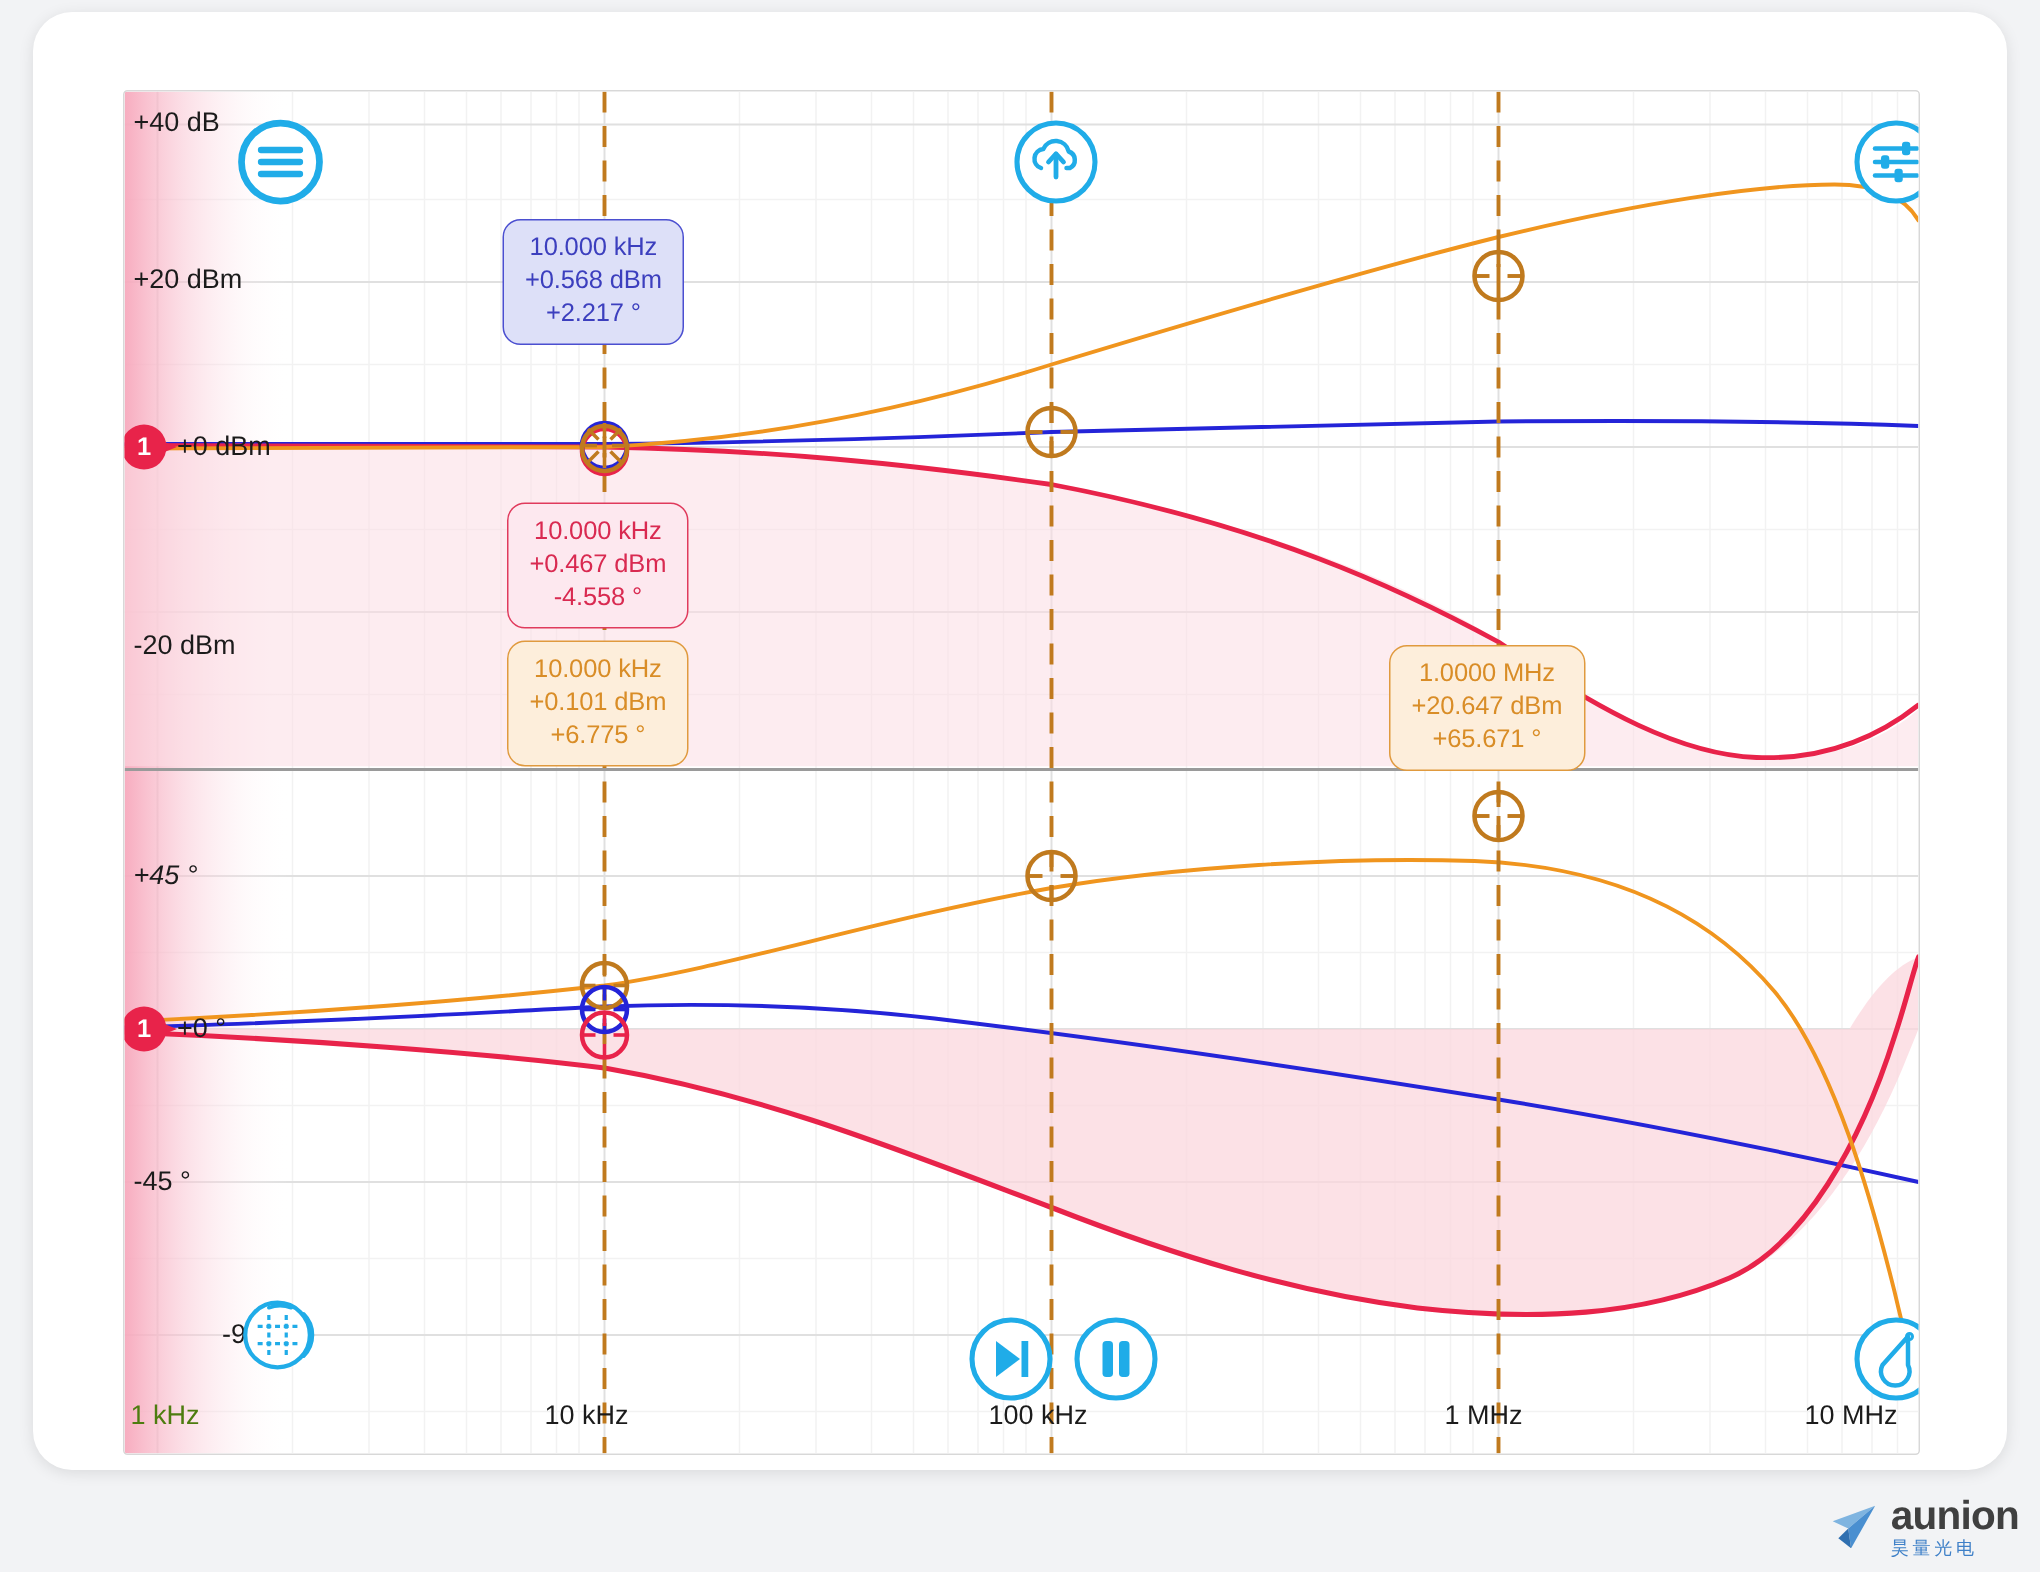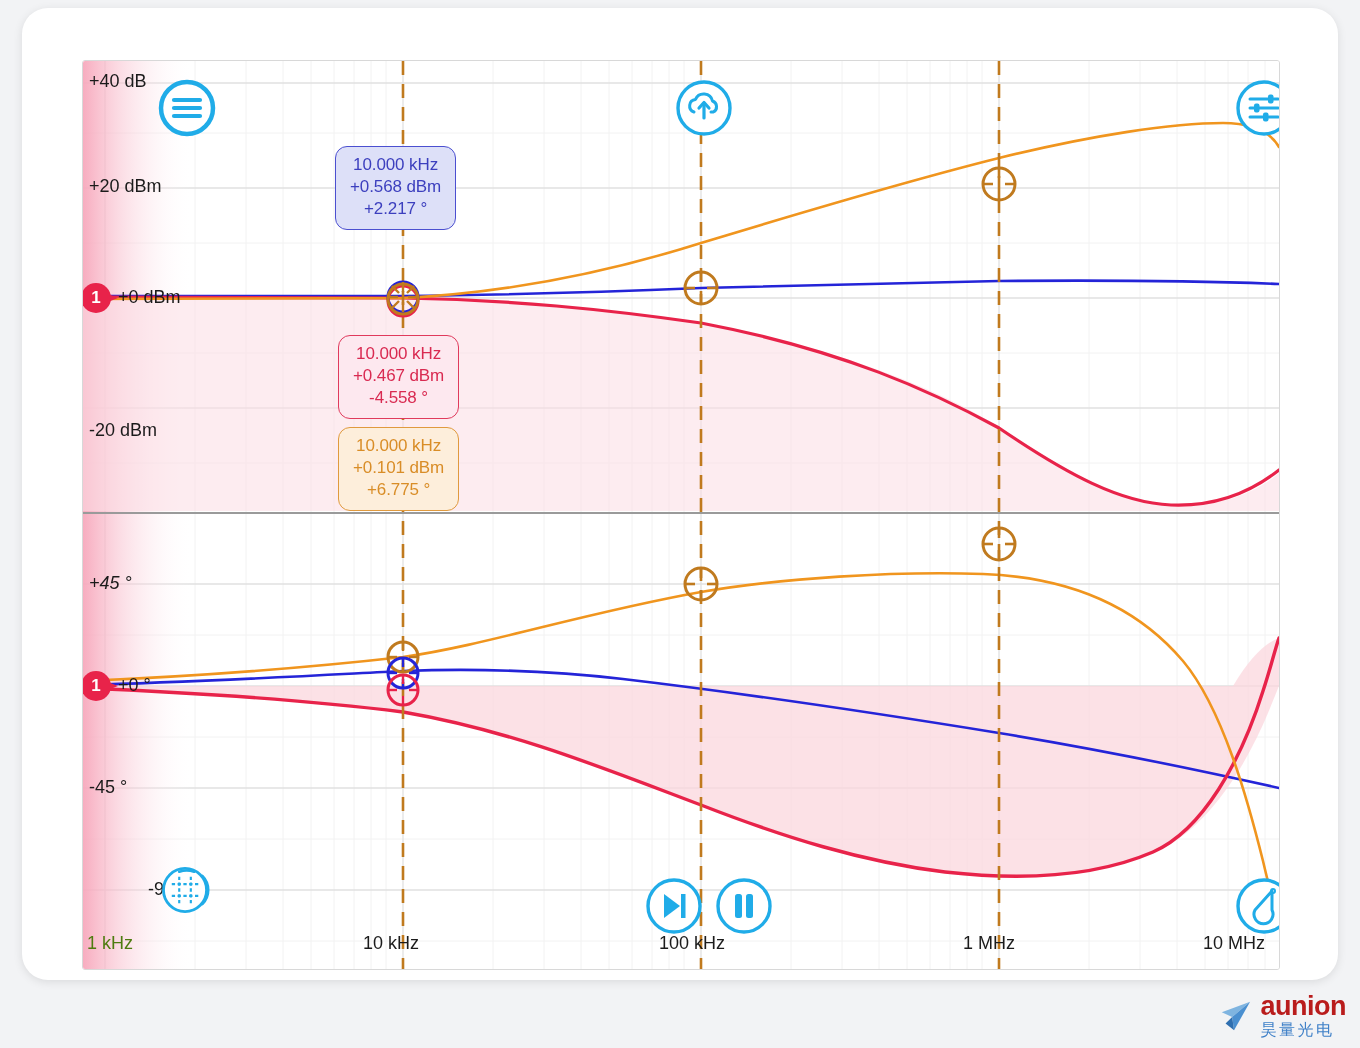--- a/index.html
+++ b/index.html
@@ -73,24 +73,24 @@
     position:absolute;color:#1b1b1b;font-size:18px;white-space:nowrap;
   }
   
   #logo{
     position:absolute;right:14px;bottom:10px;
     display:flex;align-items:center;gap:7px;
   }
   #logo .mark{width:38px;height:34px;}
   #logo .words{display:flex;flex-direction:column;line-height:1;}
   #logo .wordmark{
-    font-size:27px;font-weight:bold;color:#b91c1c;letter-spacing:-.5px;
+    font-size:27px;font-weight:bold;color:#404040;letter-spacing:-.5px;
   }
   #logo .cnmark{
-    font-size:16px;color:#3f80c8;letter-spacing:2.5px;margin-top:2px;
+    font-size:12px;color:#3f80c8;letter-spacing:2.5px;margin-top:2px;
   }
 </style>
 </head>
 <body>
 
 <div id="app-card">
 
   <div id="plot-frame">
 
     <svg id="plot-svg" width="1196" height="908" viewBox="0 0 1196 908">
@@ -355,20 +355,25 @@
       <div>-4.558 °</div>
     </div>
 
     <div class="tip tip-orange" style="left:255px;top:366px;">
       <div>10.000 kHz</div>
       <div>+0.101 dBm</div>
       <div>+6.775 °</div>
     </div>
 
 
+    <div class="tip tip-orange" style="left:843px;top:369px;">
+      <div>1.0000 MHz</div>
+      <div>+20.647 dBm</div>
+      <div>+65.671 °</div>
+    </div>
 
     <div class="icon-btn" style="left:75px;top:18px;width:58px;height:58px;">
       <svg width="58" height="58" viewBox="0 0 58 58">
         <circle cx="29" cy="29" r="26" fill="#fff" stroke="#20ace8" stroke-width="4.5"></circle>
         <g stroke="#20ace8" stroke-width="4.2" stroke-linecap="round">
           <line x1="16" y1="21" x2="42" y2="21"></line>
           <line x1="16" y1="29" x2="42" y2="29"></line>
           <line x1="16" y1="37" x2="42" y2="37"></line>
         </g>
       </svg>

